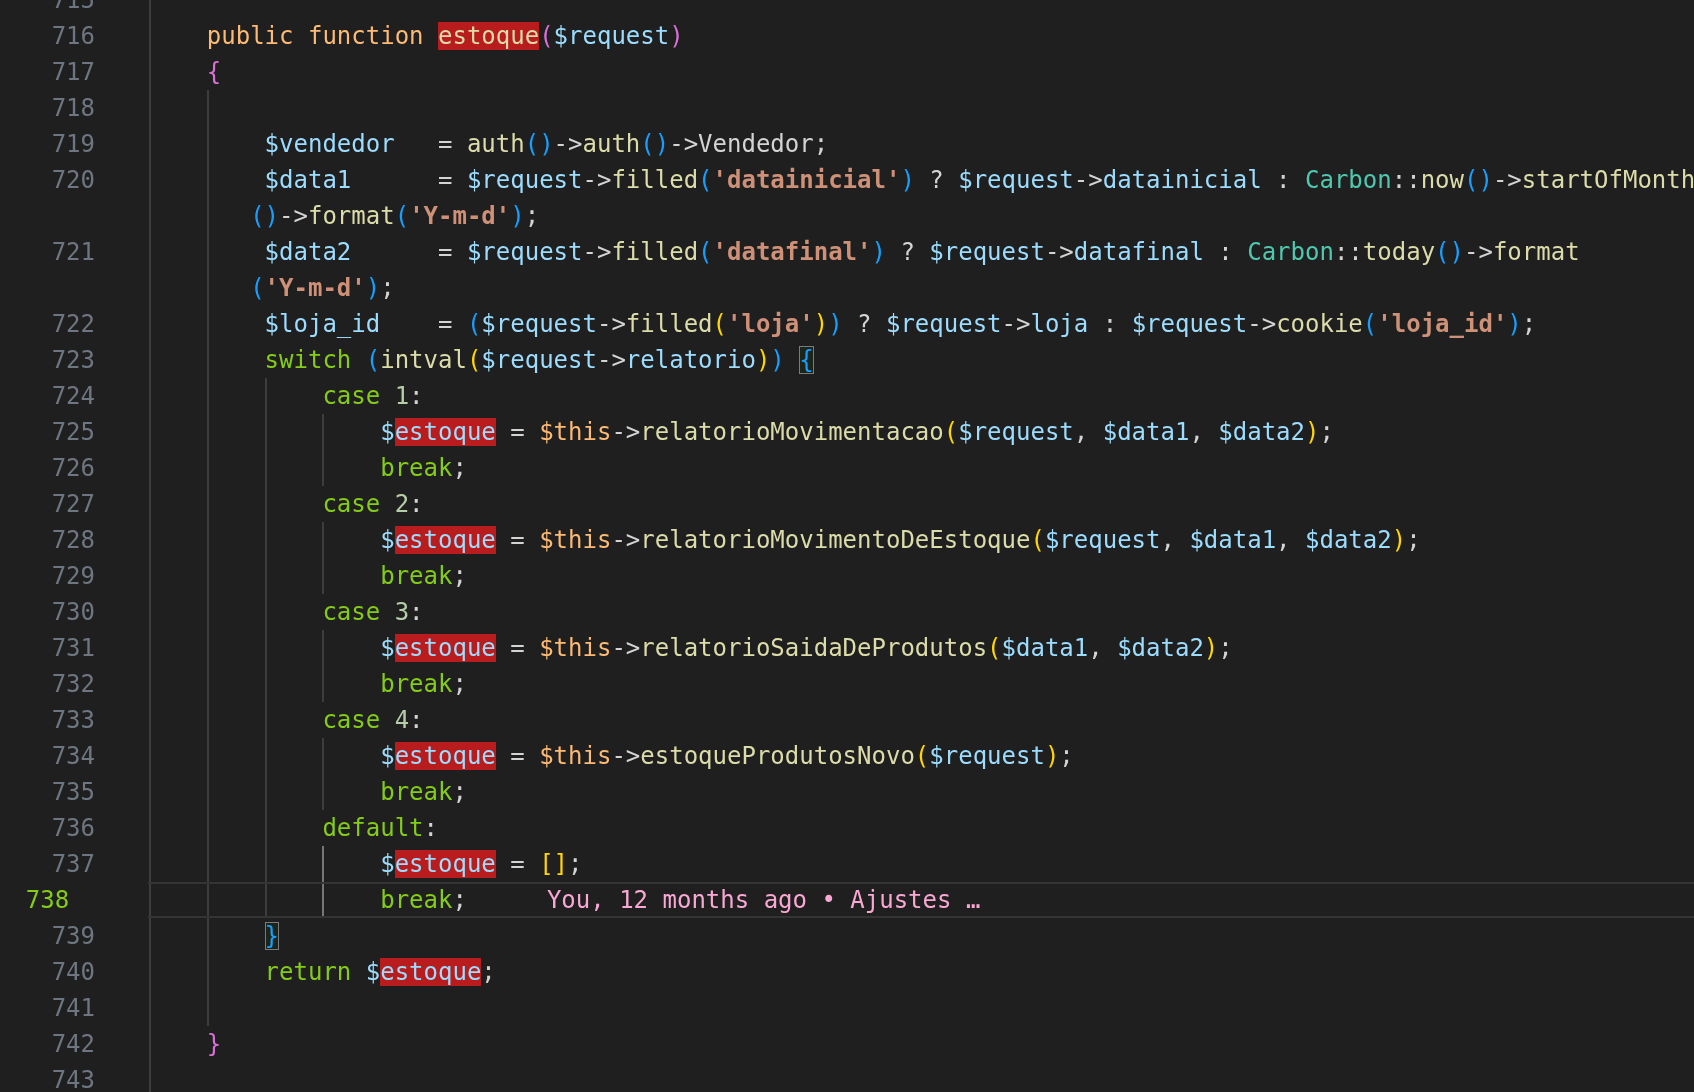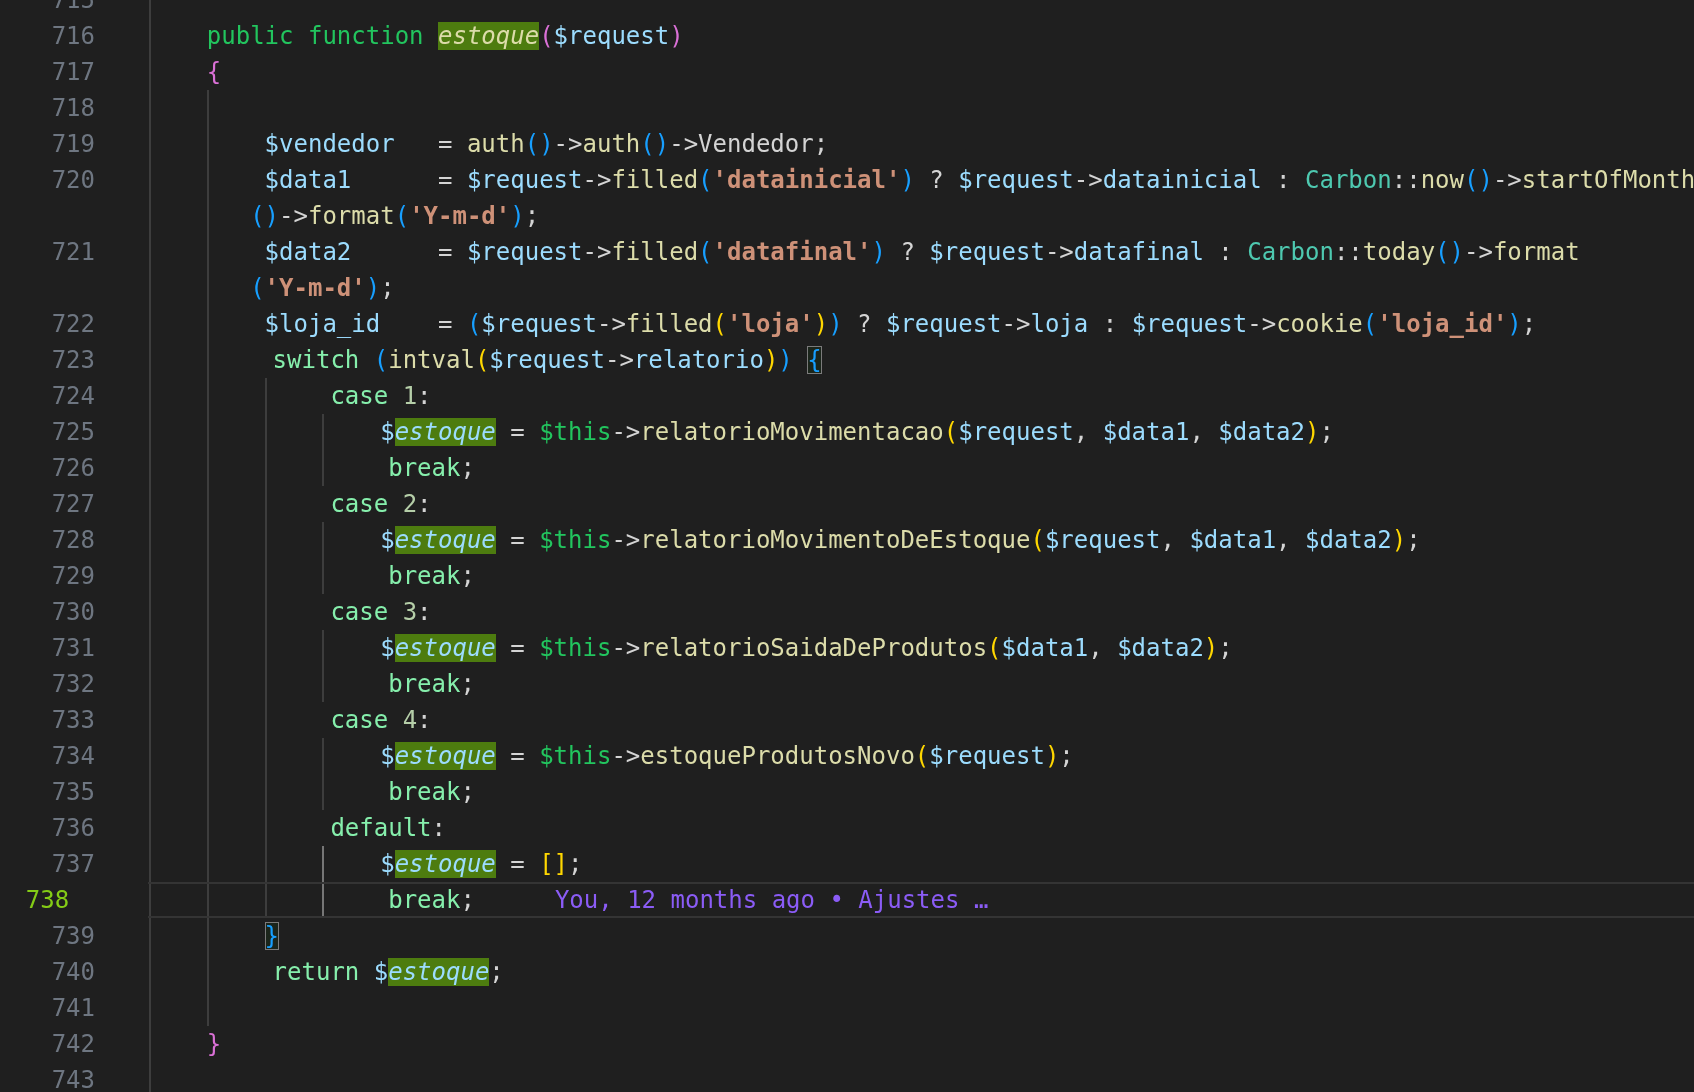--- a/index.html
+++ b/index.html
@@ -11,34 +11,34 @@
     font-family:"DejaVu Sans Mono", monospace;
     font-size:24px;
     line-height:36px;
   }
   .rows{position:absolute;left:0;top:-18px;right:0;}
   .line{display:flex;height:36px;white-space:pre;}
   .gutter{flex:0 0 95px;width:95px;text-align:right;color:#6e7681;user-select:none;}
   .gutter.active{color:#84cc16;text-align:center;}
   .code{padding-left:54px;white-space:pre;}
   
-  .kw{color:#22c55e;}
-  .ctrl{color:#86efac;margin-left:8px;}
+  .kw{color:#fdba74;}
+  .ctrl{color:#84cc16;}
   .fn{color:#dcdcaa;}
   .v{color:#9cdcfe;}
   .n{color:#b5cea8;}
   .s{color:#ce9178;font-weight:bold;}
   .c{color:#4ec9b0;}
   .o{color:#d4d4d4;}
   .p2{color:#da70d6;}
   .p3{color:#179fff;}
   .p4{color:#ffd700;}
-  .hl{background:#4d7c0f;font-style:italic;}
+  .hl{background:#b91c1c;}
   .box{outline:1px solid #7b7b7b;outline-offset:-1px;background:rgba(0,100,0,0.10);}
-  .blame{color:#8b5cf6;margin-left:80px;}
+  .blame{color:#f9a8d4;margin-left:80px;}
   .guide{position:absolute;width:2px;background:#3d3d3d;}
   .guide.active{background:#767676;}
   .curline{position:absolute;left:148px;right:0;height:36px;
     border-top:2px solid #343434;border-bottom:2px solid #343434;
     box-sizing:border-box;pointer-events:none;}
 </style>
 </head>
 <body>
 
 <div class="editor">

